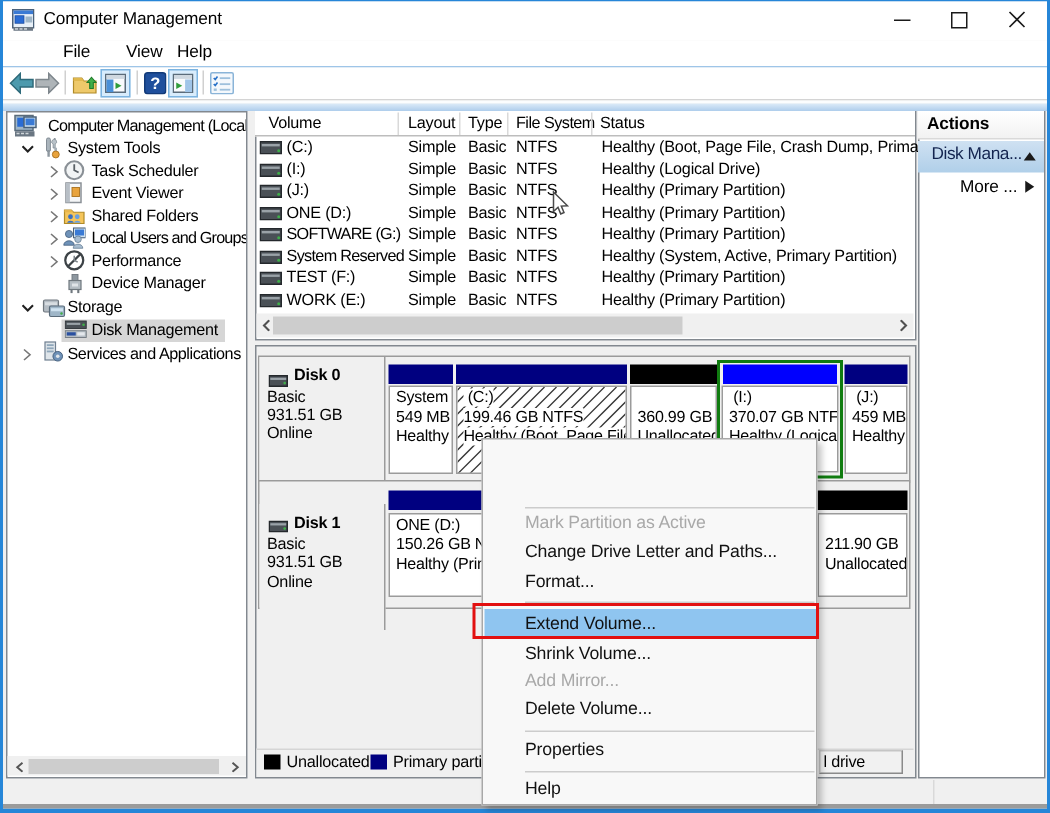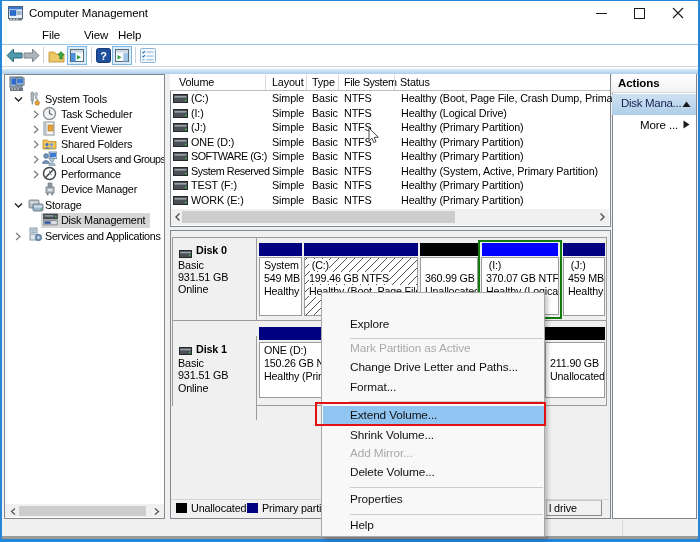--- a/index.html
+++ b/index.html
@@ -127,20 +127,21 @@
     <svg class="abs" style="left:5px;top:2px" width="16" height="16" viewBox="0 0 16 16">
         <rect x="1" y="1" width="12" height="10" fill="#9fb6c8" stroke="#5a6b7a"></rect>
         <rect x="2.5" y="2.5" width="9" height="6" fill="#2a6cd4"></rect>
         <rect x="7" y="2" width="8" height="7" fill="#cfe2f0" stroke="#4a617a"></rect>
         <rect x="8" y="3" width="6" height="4.5" fill="#3a7ad4"></rect>
         <rect x="1" y="11.5" width="13" height="3.5" fill="#6a7682"></rect>
         <rect x="2" y="12.5" width="2" height="1" fill="#d0d6da"></rect>
         <rect x="5" y="12.5" width="2" height="1" fill="#d0d6da"></rect>
         <rect x="8" y="12.5" width="2" height="1" fill="#d0d6da"></rect>
       </svg>
+    <div class="trow" style="left:28px;top:3px;letter-spacing:-0.5px;">Computer Management (Local</div>
 
     <svg class="abs" style="left:10px;top:21px" width="9" height="9" viewBox="0 0 9 9">
         <path d="M1 2.5 L4.5 6 L8 2.5" fill="none" stroke="#222" stroke-width="1.4"></path>
       </svg>
     <svg class="abs" style="left:24px;top:17px" width="15" height="15" viewBox="0 0 15 15">
         <rect x="3" y="1" width="2.6" height="9" rx="1" fill="#aab4bc" stroke="#7b858d" stroke-width="0.6"></rect>
         <rect x="3.6" y="9" width="1.6" height="4.5" fill="#8d979f"></rect>
         <path d="M9 1.5 c-1.6 0-2.6 1.2-2.6 2.6 l1 0.8 0 2.8 1.4 0 0-2.8 1-0.8 c0-1.4-0.9-2.6-1.8-2.6z" fill="#b9c2c9" stroke="#7b858d" stroke-width="0.5"></path>
         <rect x="8.2" y="7.5" width="1.8" height="3.6" fill="#a5afb7"></rect>
         <circle cx="9.2" cy="12" r="2.3" fill="#e8a33d" stroke="#a86f1e" stroke-width="0.6"></circle>
@@ -483,21 +484,20 @@
       </svg>
     <div class="abs t12" style="left:28px;top:45px;">More ...</div>
     <svg class="abs" style="left:71px;top:46px" width="7" height="9" viewBox="0 0 7 9">
         <path d="M0.5 0.5 L6.5 4.5 L0.5 8.5 Z" fill="#1a1a1a"></path>
       </svg>
   </div>
 
   <div class="abs" style="left:622px;top:520px;width:1px;height:16px;background:#d9d9d9;"></div>
 
   <div id="menu">
-    <div class="mi" style="top:21.5px;">Explore</div>
     <div class="msep" style="top:44.5px;"></div>
     <div class="mi dis" style="top:45.5px;">Mark Partition as Active</div>
     <div class="mi" style="top:65px;">Change Drive Letter and Paths...</div>
     <div class="mi" style="top:84.5px;">Format...</div>
     <div class="msep" style="top:108px;"></div>
     <div class="mi" style="top:113px;background:#8fc5f0;width:222px;">Extend Volume...</div>
     <div class="mi" style="top:132.5px;">Shrink Volume...</div>
     <div class="mi dis" style="top:151px;">Add Mirror...</div>
     <div class="mi" style="top:169.5px;">Delete Volume...</div>
     <div class="msep" style="top:193.5px;"></div>

